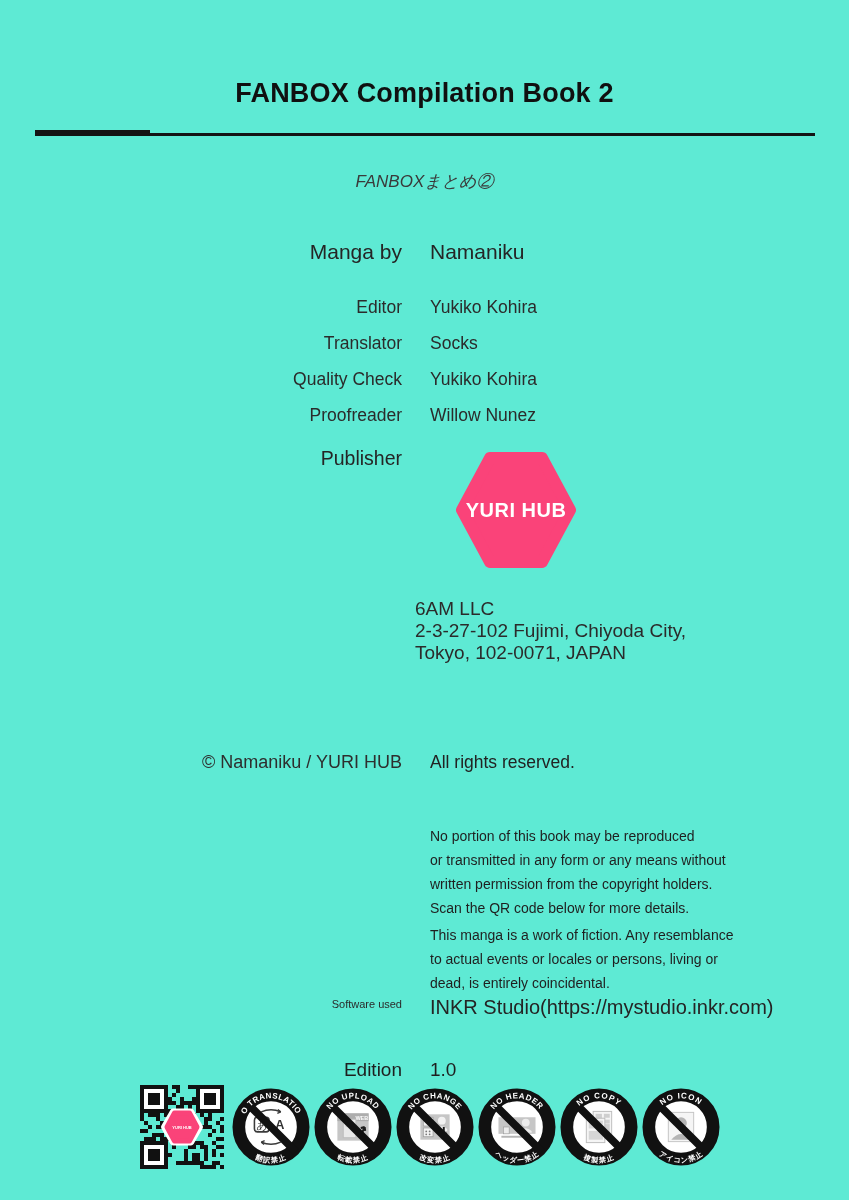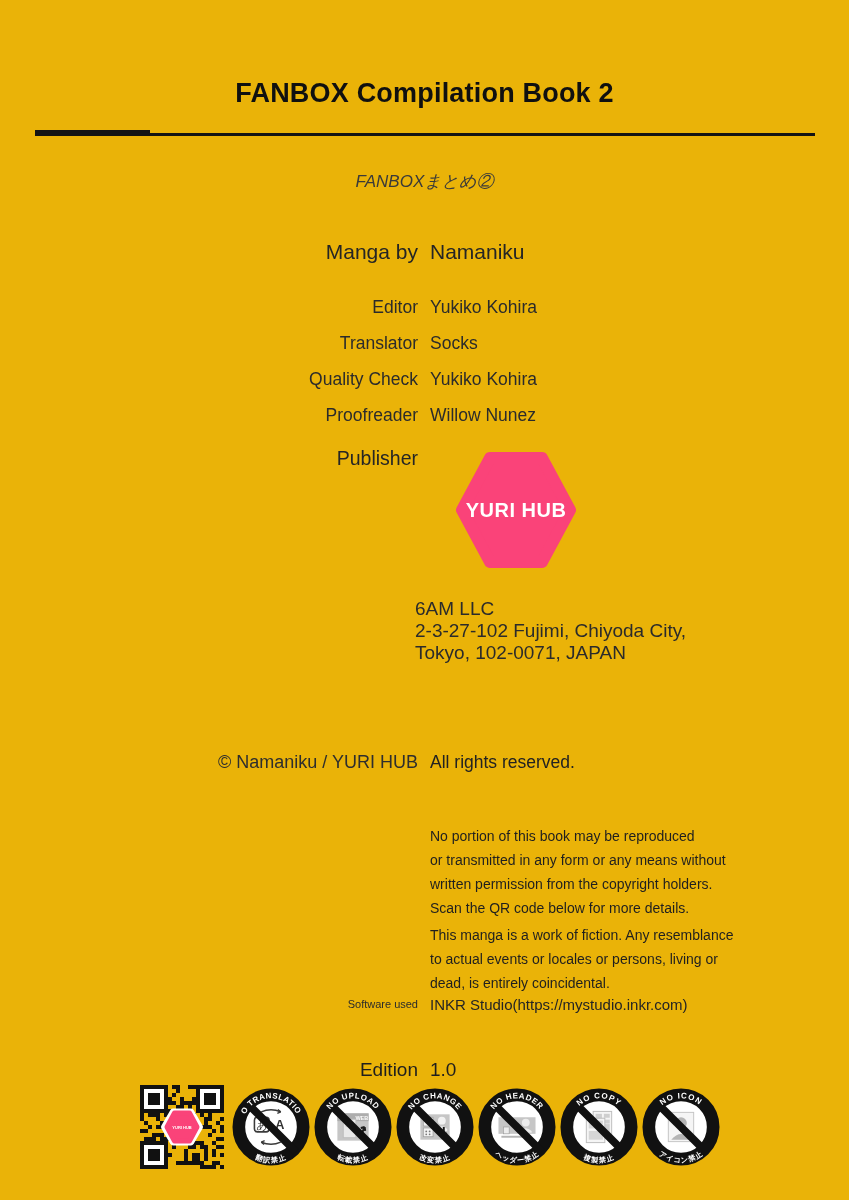--- a/index.html
+++ b/index.html
@@ -1,25 +1,25 @@
 <!DOCTYPE html>
 <html><head>
 <meta charset="utf-8">
 <style>
   html,body{margin:0;padding:0;background:#ffffff;}
   .page{
     position:relative;
     width:849px;height:1200px;
-    background:#eab308;
+    background:#5eead4;
     font-family:"Liberation Sans", sans-serif;
     color:#2b2b2b;
     overflow:hidden;
   }
   .row{position:absolute;left:0;width:100%;}
-  .lbl{position:absolute;right:431px;top:0;white-space:nowrap;text-align:right;}
+  .lbl{position:absolute;right:447px;top:0;white-space:nowrap;text-align:right;}
   .val{position:absolute;left:430px;top:0;white-space:nowrap;}
 
   .title{
     position:absolute;top:78px;left:0;width:100%;
     text-align:center;font-size:27px;font-weight:bold;color:#101010;
     letter-spacing:.2px;
   }
   .hr-main{position:absolute;top:133px;left:35px;width:780px;height:3px;background:#141414;}
   .hr-left{position:absolute;top:130px;left:35px;width:115px;height:3px;background:#141414;}
   .subtitle{
@@ -45,21 +45,21 @@
 
   .legal{
     position:absolute;left:430px;
     font-size:14px;line-height:24px;color:#1f1f1f;white-space:pre-line;
   }
   .legal-1{top:824px;}
   .legal-2{top:923px;}
 
   .software-row{top:996px;}
   .software-row .lbl{font-size:11px;top:2px;color:#2b2b2b;}
-  .software-row .val{font-size:15px;color:#242424;}
+  .software-row .val{font-size:20px;color:#242424;}
 
   .edition-row{top:1059px;font-size:19px;color:#1e1e1e;}
 
   .stamp-row{
     position:absolute;top:1081px;left:136px;
     display:flex;align-items:center;gap:4px;
   }
   .qr-box{width:92px;height:92px;flex:0 0 auto;}
   .badge{width:78px;height:80px;flex:0 0 auto;}
 </style>

